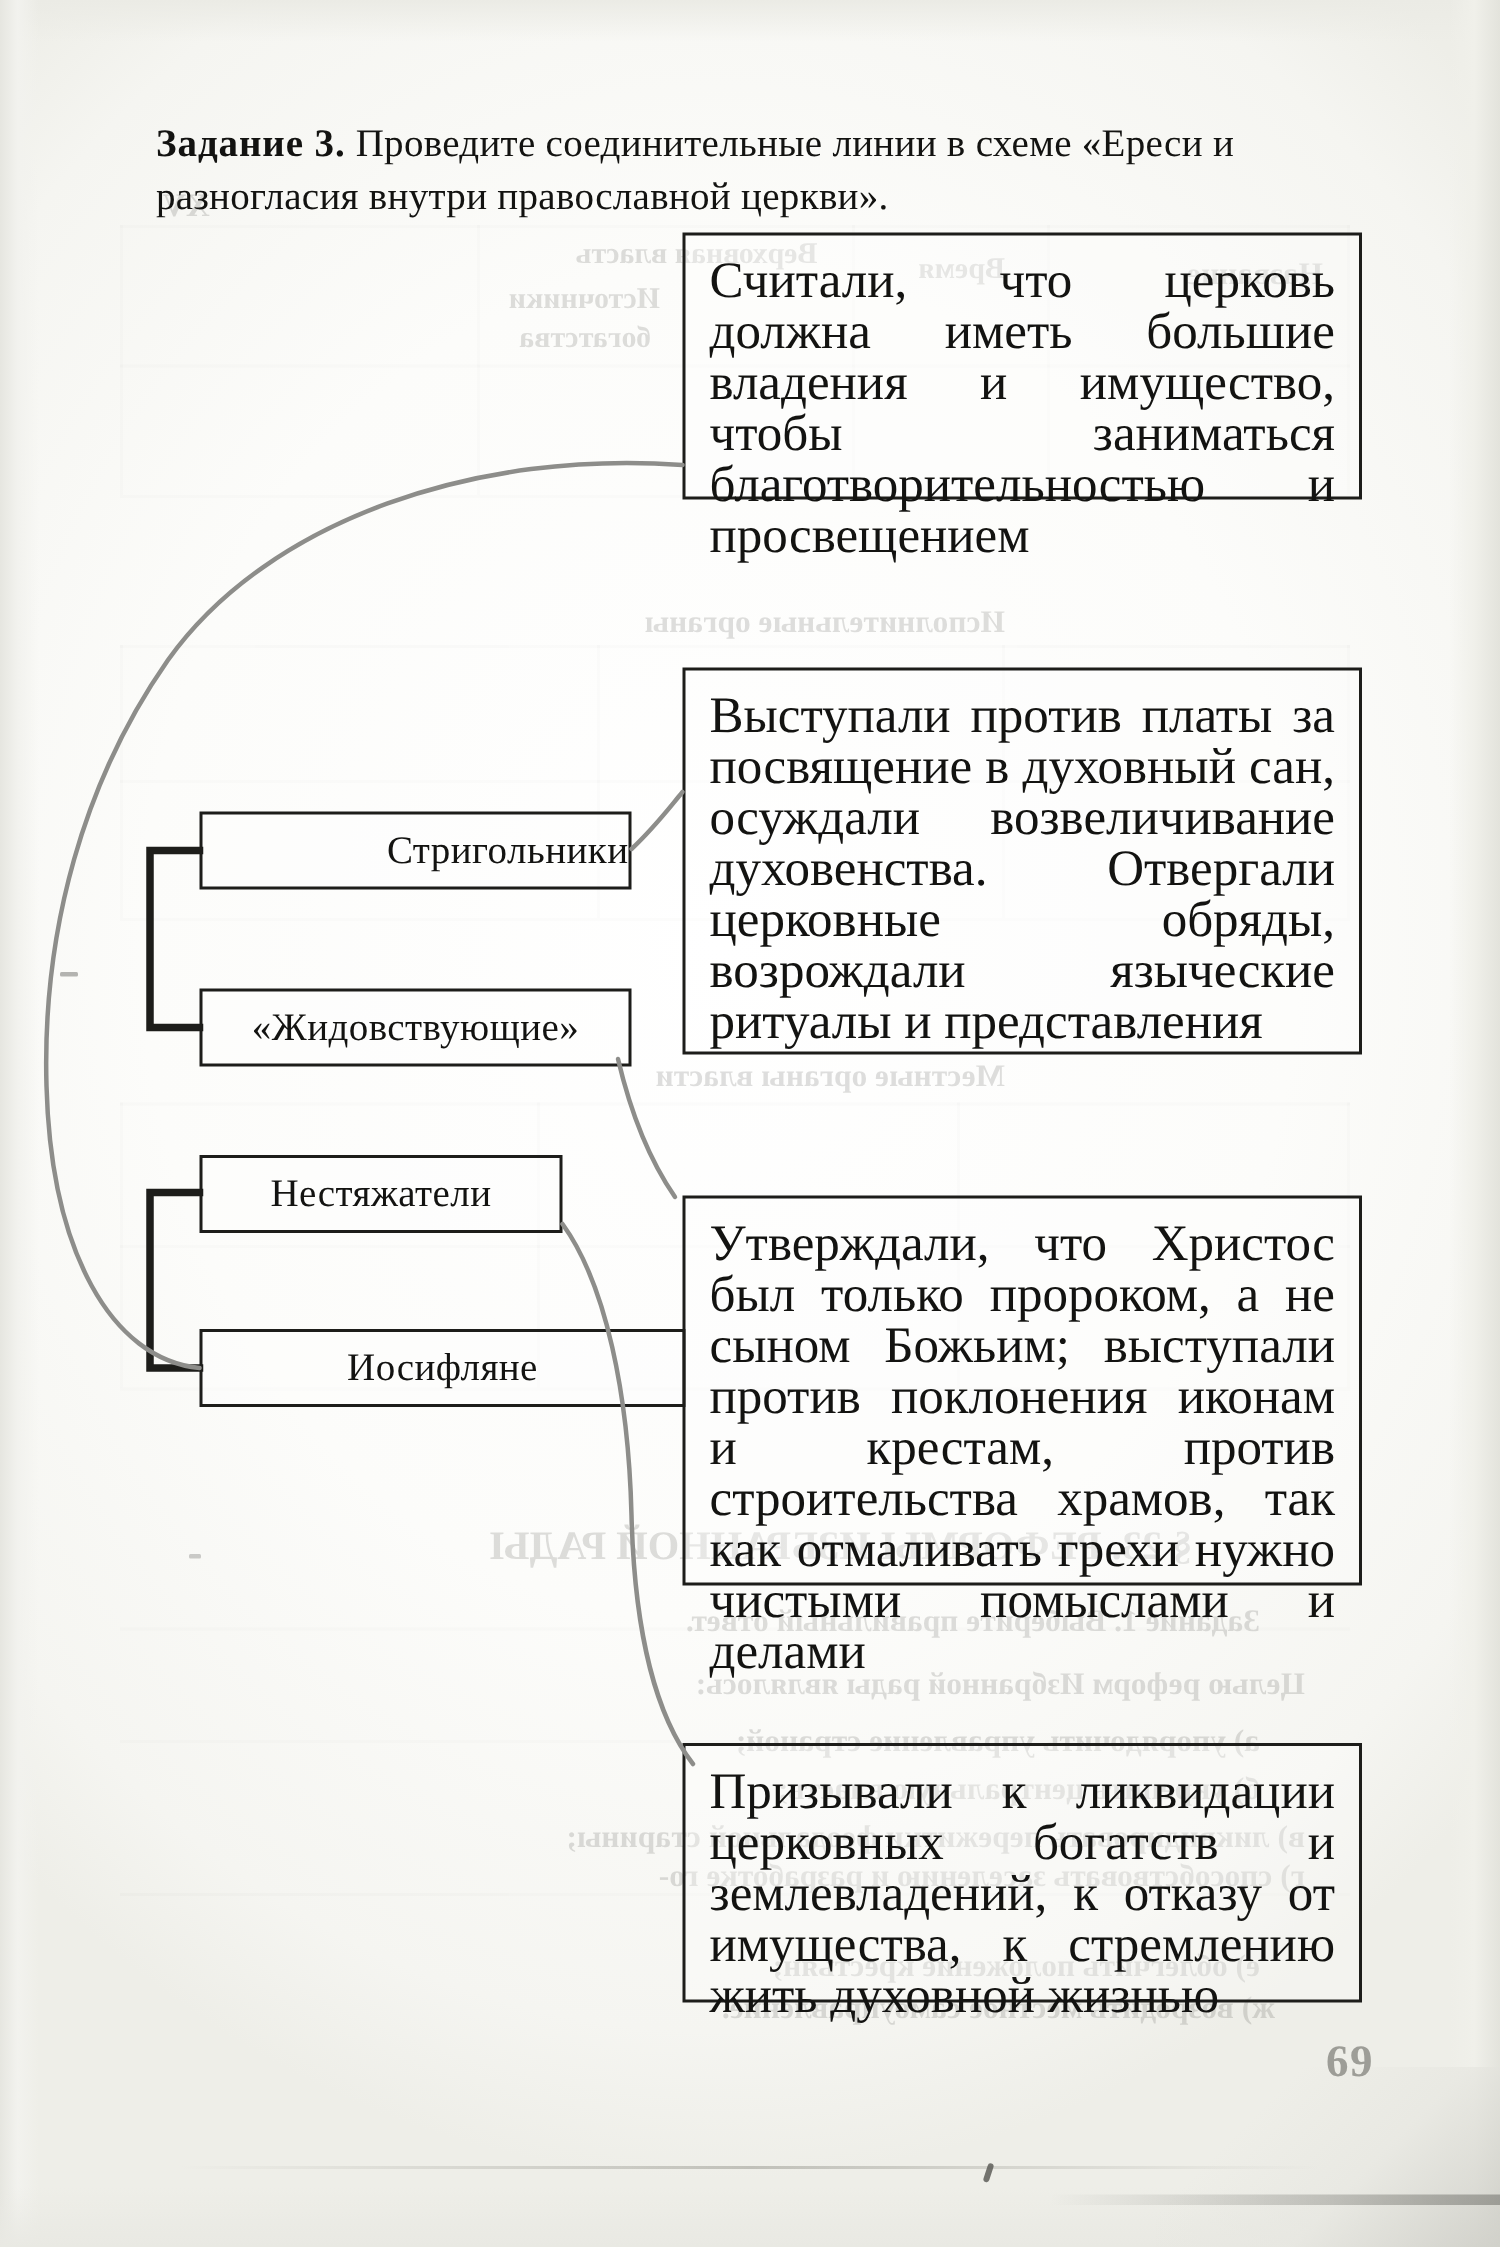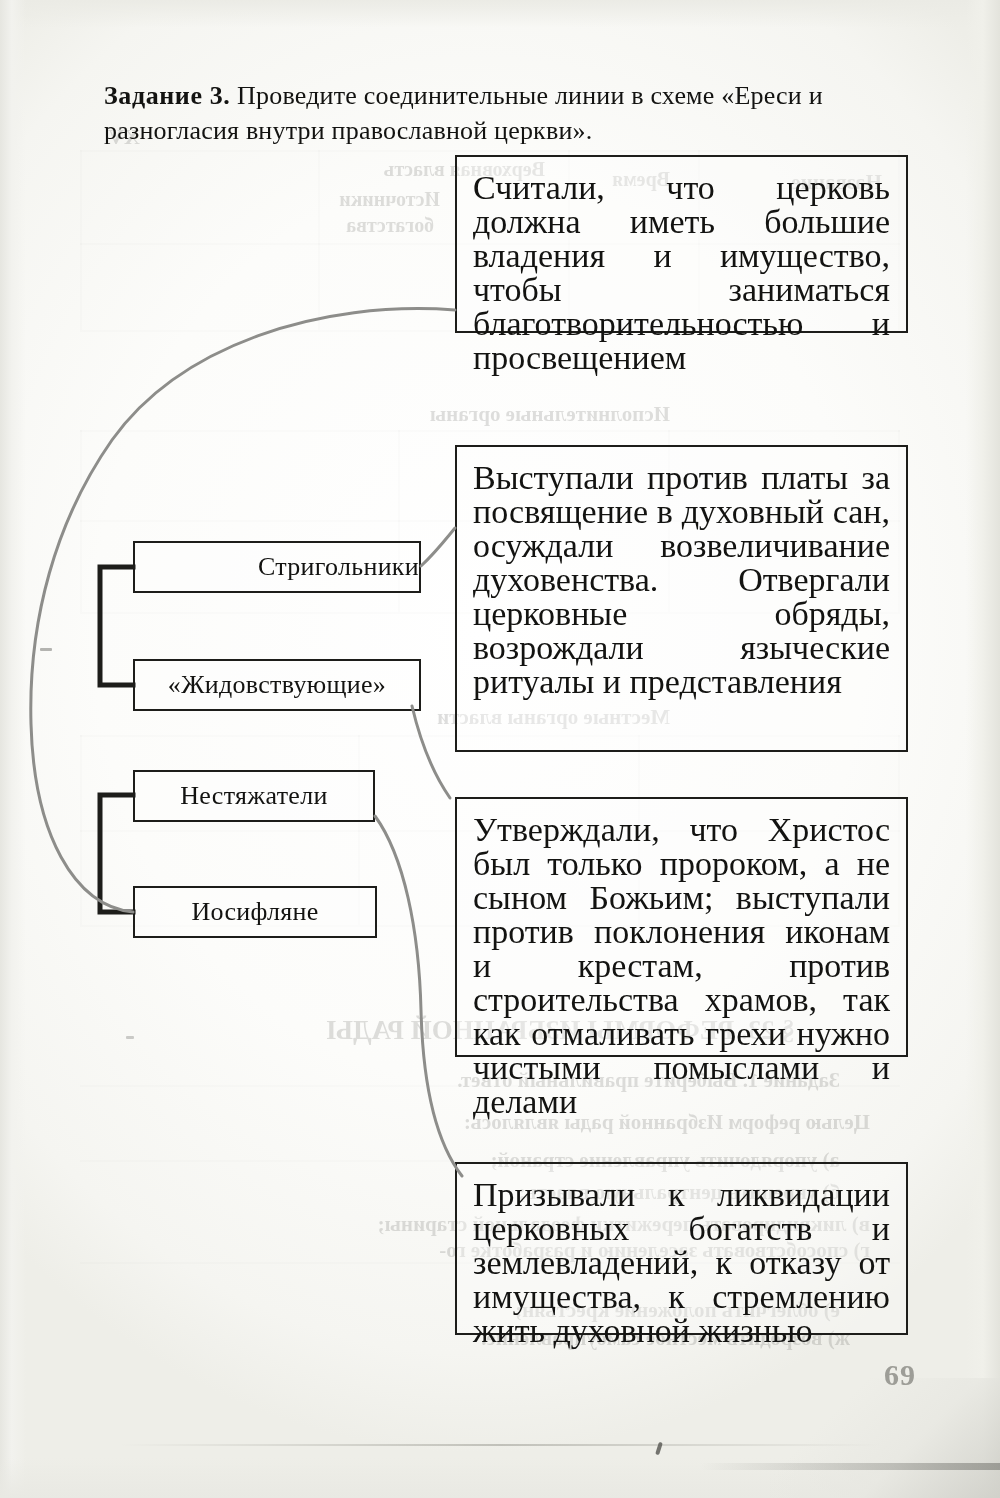--- a/index.html
+++ b/index.html
@@ -173,21 +173,21 @@
 
   <div class="task-head">
     <span class="tnum">Задание 3.</span>
     <span>Проведите соединительные линии в схеме «Ереси и разногласия внутри православной церкви».</span>
   </div>
 
   <div class="dbox" style="left:455px;top:155px;width:453px;height:178px;">
     <div class="inner">Считали, что церковь должна иметь большие владения и имущество, чтобы заниматься благотворительностью и просвещением</div>
   </div>
 
-  <div class="dbox" style="left:455px;top:445px;width:453px;height:307px;">
+  <div class="dbox" style="left:455px;top:445px;width:453px;height:258px;">
     <div class="inner">Выступали против платы за посвящение в духовный сан, осуждали возвеличивание духовенства. Отвергали церковные обряды, возрождали языческие ритуалы и представления</div>
   </div>
 
   <div class="dbox" style="left:455px;top:797px;width:453px;height:260px;">
     <div class="inner">Утверждали, что Христос был только пророком, а не сыном Божьим; выступали против поклонения иконам и крестам, против строительства храмов, так как отмаливать грехи нужно чистыми помыслами и делами</div>
   </div>
 
   <div class="dbox" style="left:455px;top:1162px;width:453px;height:173px;">
     <div class="inner">Призывали к ликвидации церковных богатств и землевладений, к отказу от имущества, к стремлению жить духовной жизнью</div>
   </div>
@@ -197,21 +197,21 @@
   </div>
 
   <div class="lbox" style="left:133px;top:770px;width:242px;height:52px;">
     <span>Нестяжатели</span>
   </div>
 
   <div class="lbox" style="left:133px;top:659px;width:288px;height:52px;">
     <span>«Жидовствующие»</span>
   </div>
 
-  <div class="lbox" style="left:133px;top:886px;width:244px;height:52px;">
+  <div class="lbox" style="left:133px;top:886px;width:324px;height:52px;">
     <span>Иосифляне</span>
   </div>
 
   <svg class="overlay" viewBox="0 0 1000 1498">
 
     <g fill="none" stroke="#1d1d1a" stroke-width="5" stroke-linecap="square" stroke-linejoin="miter">
       <path d="M133,567 L100,567 L100,685 L133,685"></path>
     </g>
 
     <g fill="none" stroke="#1d1d1a" stroke-width="5" stroke-linecap="square" stroke-linejoin="miter">

